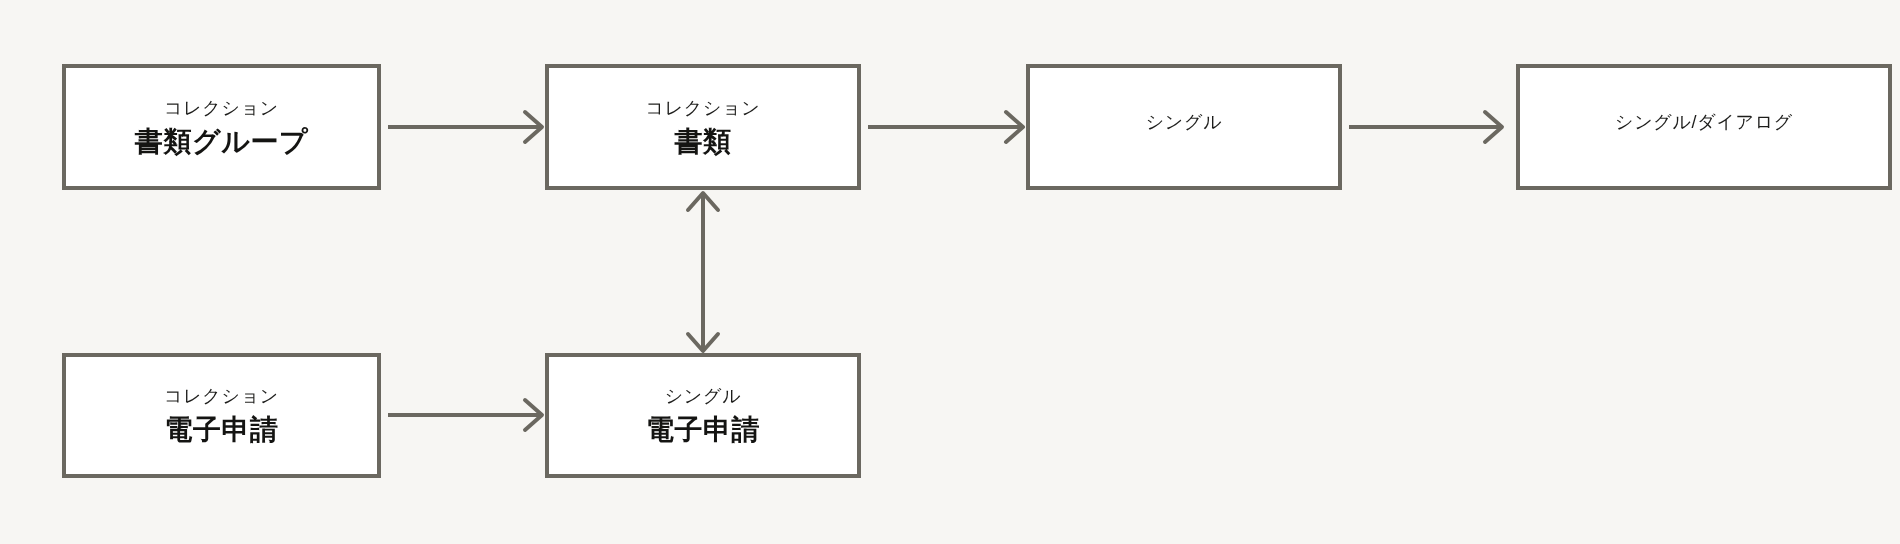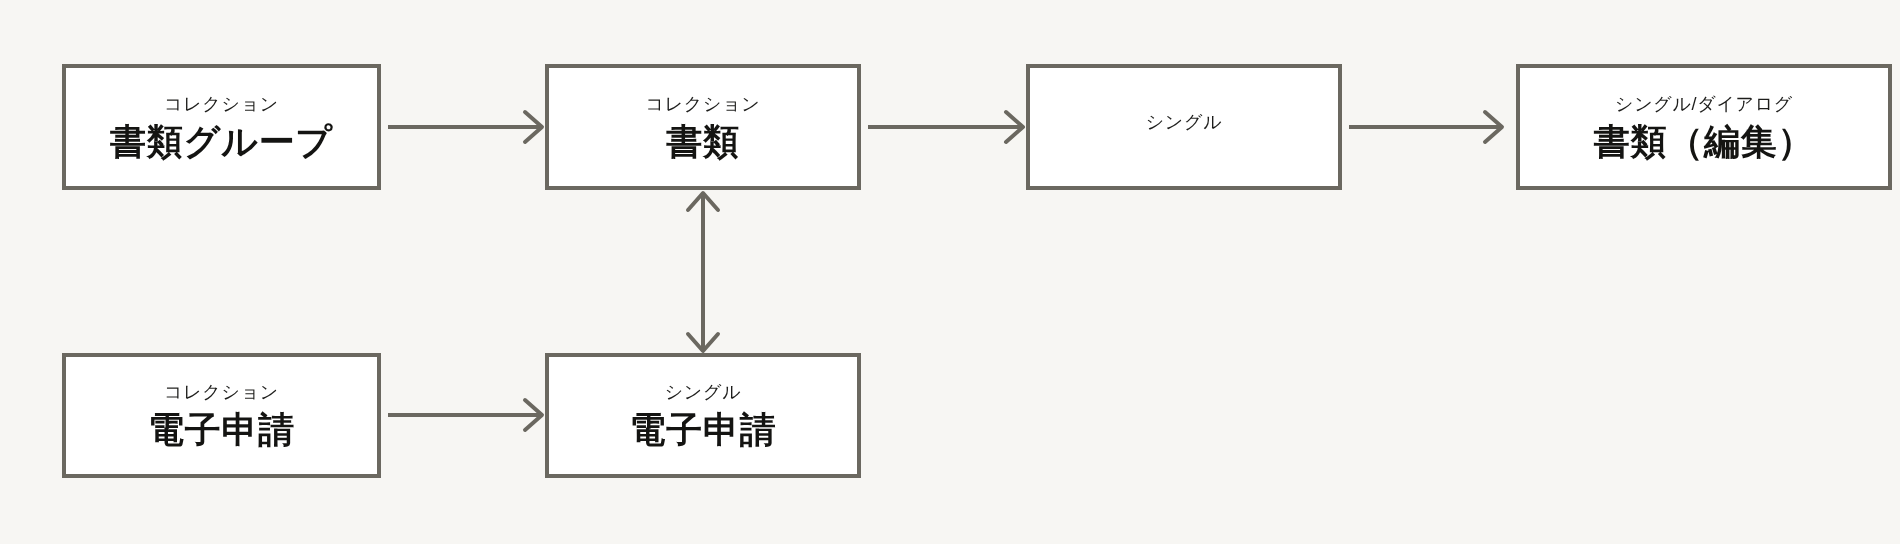--- a/index.html
+++ b/index.html
@@ -37,21 +37,21 @@
   .node-kind {
     font-size: 18px;
     font-weight: 400;
     color: #1d1d1b;
     letter-spacing: 0.04em;
     white-space: nowrap;
     margin-bottom: 11px;
   }
 
   .node-title {
-    font-size: 36px;
+    font-size: 28px;
     font-weight: 700;
     color: #141412;
     letter-spacing: 0.02em;
     white-space: nowrap;
   }
 
   
   #node-doc-group   { left: 62px;   top: 64px;  width: 319px; height: 126px; }
   #node-doc-coll    { left: 545px;  top: 64px;  width: 316px; height: 126px; }
   #node-doc-view    { left: 1026px; top: 64px;  width: 316px; height: 126px; }
@@ -102,21 +102,20 @@
     <div class="node-kind">コレクション</div>
     <div class="node-title">書類</div>
   </div>
 
   <div class="node" id="node-doc-view">
     <div class="node-kind">シングル</div>
   </div>
 
   <div class="node" id="node-doc-edit">
     <div class="node-kind">シングル/ダイアログ</div>
-    <div class="node-title">書類（編集）</div>
   </div>
 
   <div class="node" id="node-eapp-coll">
     <div class="node-kind">コレクション</div>
     <div class="node-title">電子申請</div>
   </div>
 
   <div class="node" id="node-eapp-single">
     <div class="node-kind">シングル</div>
     <div class="node-title">電子申請</div>

